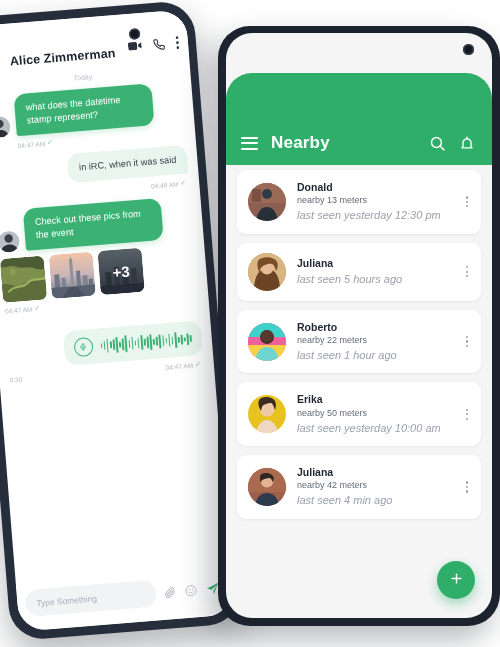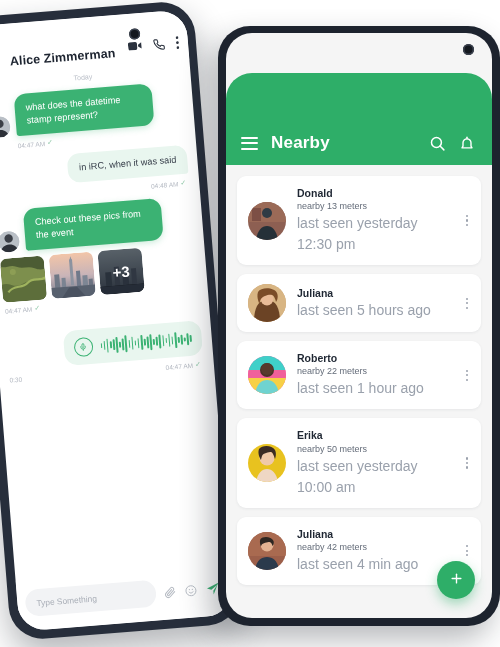--- a/index.html
+++ b/index.html
@@ -170,35 +170,35 @@
     display: flex; align-items: center;
     padding: 0 17px 0 15px;
     gap: 13px;
   }
   .nb-title { color: #fff; font-size: 17px; font-weight: 700; letter-spacing: .2px; }
   .nb-spacer { flex: 1; }
   .nb-bar svg { display: block; }
   .burger { display: flex; flex-direction: column; gap: 3.5px; width: 17px; }
   .burger span { height: 2px; background: #fff; border-radius: 2px; display: block; }
 
-  .nb-list { padding: 11px 11px; display: flex; flex-direction: column; gap: 9px; }
+  .nb-list { padding: 5px 11px; display: flex; flex-direction: column; gap: 9px; }
   .nb-card {
     background: #fff;
     border-radius: 9px;
     padding: 10px 10px 10px 11px;
     display: flex; align-items: center; gap: 11px;
     box-shadow: 0 1px 3px rgba(30,40,60,.07);
     position: relative;
   }
   .nb-av { width: 38px; height: 38px; border-radius: 50%; overflow: hidden; flex: none; }
   .nb-av svg { display: block; }
   .nb-txt { flex: 1; min-width: 0; }
   .nb-name { font-size: 10.5px; font-weight: 700; color: #1f2733; line-height: 1.35; }
   .nb-dist { font-size: 9px; color: #646c79; line-height: 1.45; }
-  .nb-seen { font-size: 14px; color: #9aa1ac; line-height: 1.5; }
+  .nb-seen { font-size: 11px; color: #9aa1ac; line-height: 1.5; font-style: italic; }
   .kebab { display: flex; flex-direction: column; gap: 2.2px; padding: 2px 3px; }
   .kebab i { width: 2.3px; height: 2.3px; border-radius: 50%; background: #9aa1ac; display: block; }
 
   .fab {
     position: absolute; right: 17px; bottom: 19px;
     width: 38px; height: 38px; border-radius: 50%;
     background: #2eae68;
     box-shadow: 0 5px 12px rgba(46,174,104,.42);
     display: flex; align-items: center; justify-content: center;
   }

